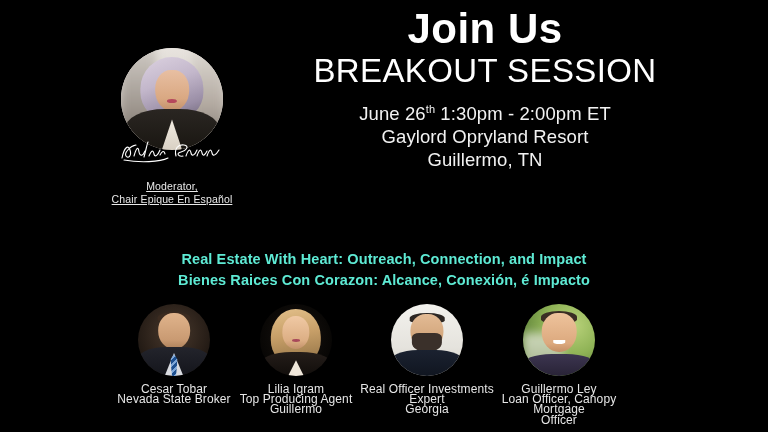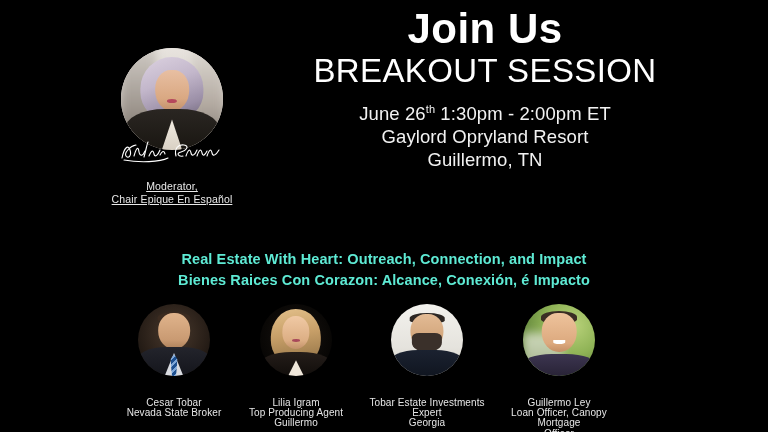--- a/index.html
+++ b/index.html
@@ -174,22 +174,22 @@
     top: 0;
     width: 140px;
     text-align: center;
   }
   .panelist-photo {
     width: 72px;
     height: 72px;
     margin: 0 auto;
   }
   .panelist-caption {
-    margin-top: 22px;
-    font-size: 10px;
+    margin-top: 8px;
+    font-size: 12px;
     line-height: 10.2px;
     color: #e6e6e6;
     letter-spacing: 0.1px;
   }
   .panelist-name { display: block; }
   .panelist-role { display: block; }
   .panelist-region { display: block; }
 
   
   .p1 .bg { position:absolute; inset:0; background: radial-gradient(circle at 50% 40%, #4a3a2e 0%, #2a2019 55%, #0e0b08 100%); }
@@ -313,21 +313,21 @@
 
     <div class="panelist" style="left:253px;">
       <div class="photo-circle panelist-photo p3">
         <div class="bg"></div>
           <div class="hairline"></div>
           <div class="head"></div>
         <div class="beard"></div>
           <div class="shirt"></div>
       </div>
       <div class="panelist-caption">
-        <span class="panelist-role">Tobar Estate Investments Expert</span>
+        <span class="panelist-role">Real Officer Investments Expert</span>
         <span class="panelist-region">Georgia</span>
       </div>
     </div>
 
     <div class="panelist" style="left:385px;">
       <div class="photo-circle panelist-photo p4">
         <div class="bg"></div>
           <div class="bg2"></div>
           <div class="hairline"></div>
         <div class="head"></div>

